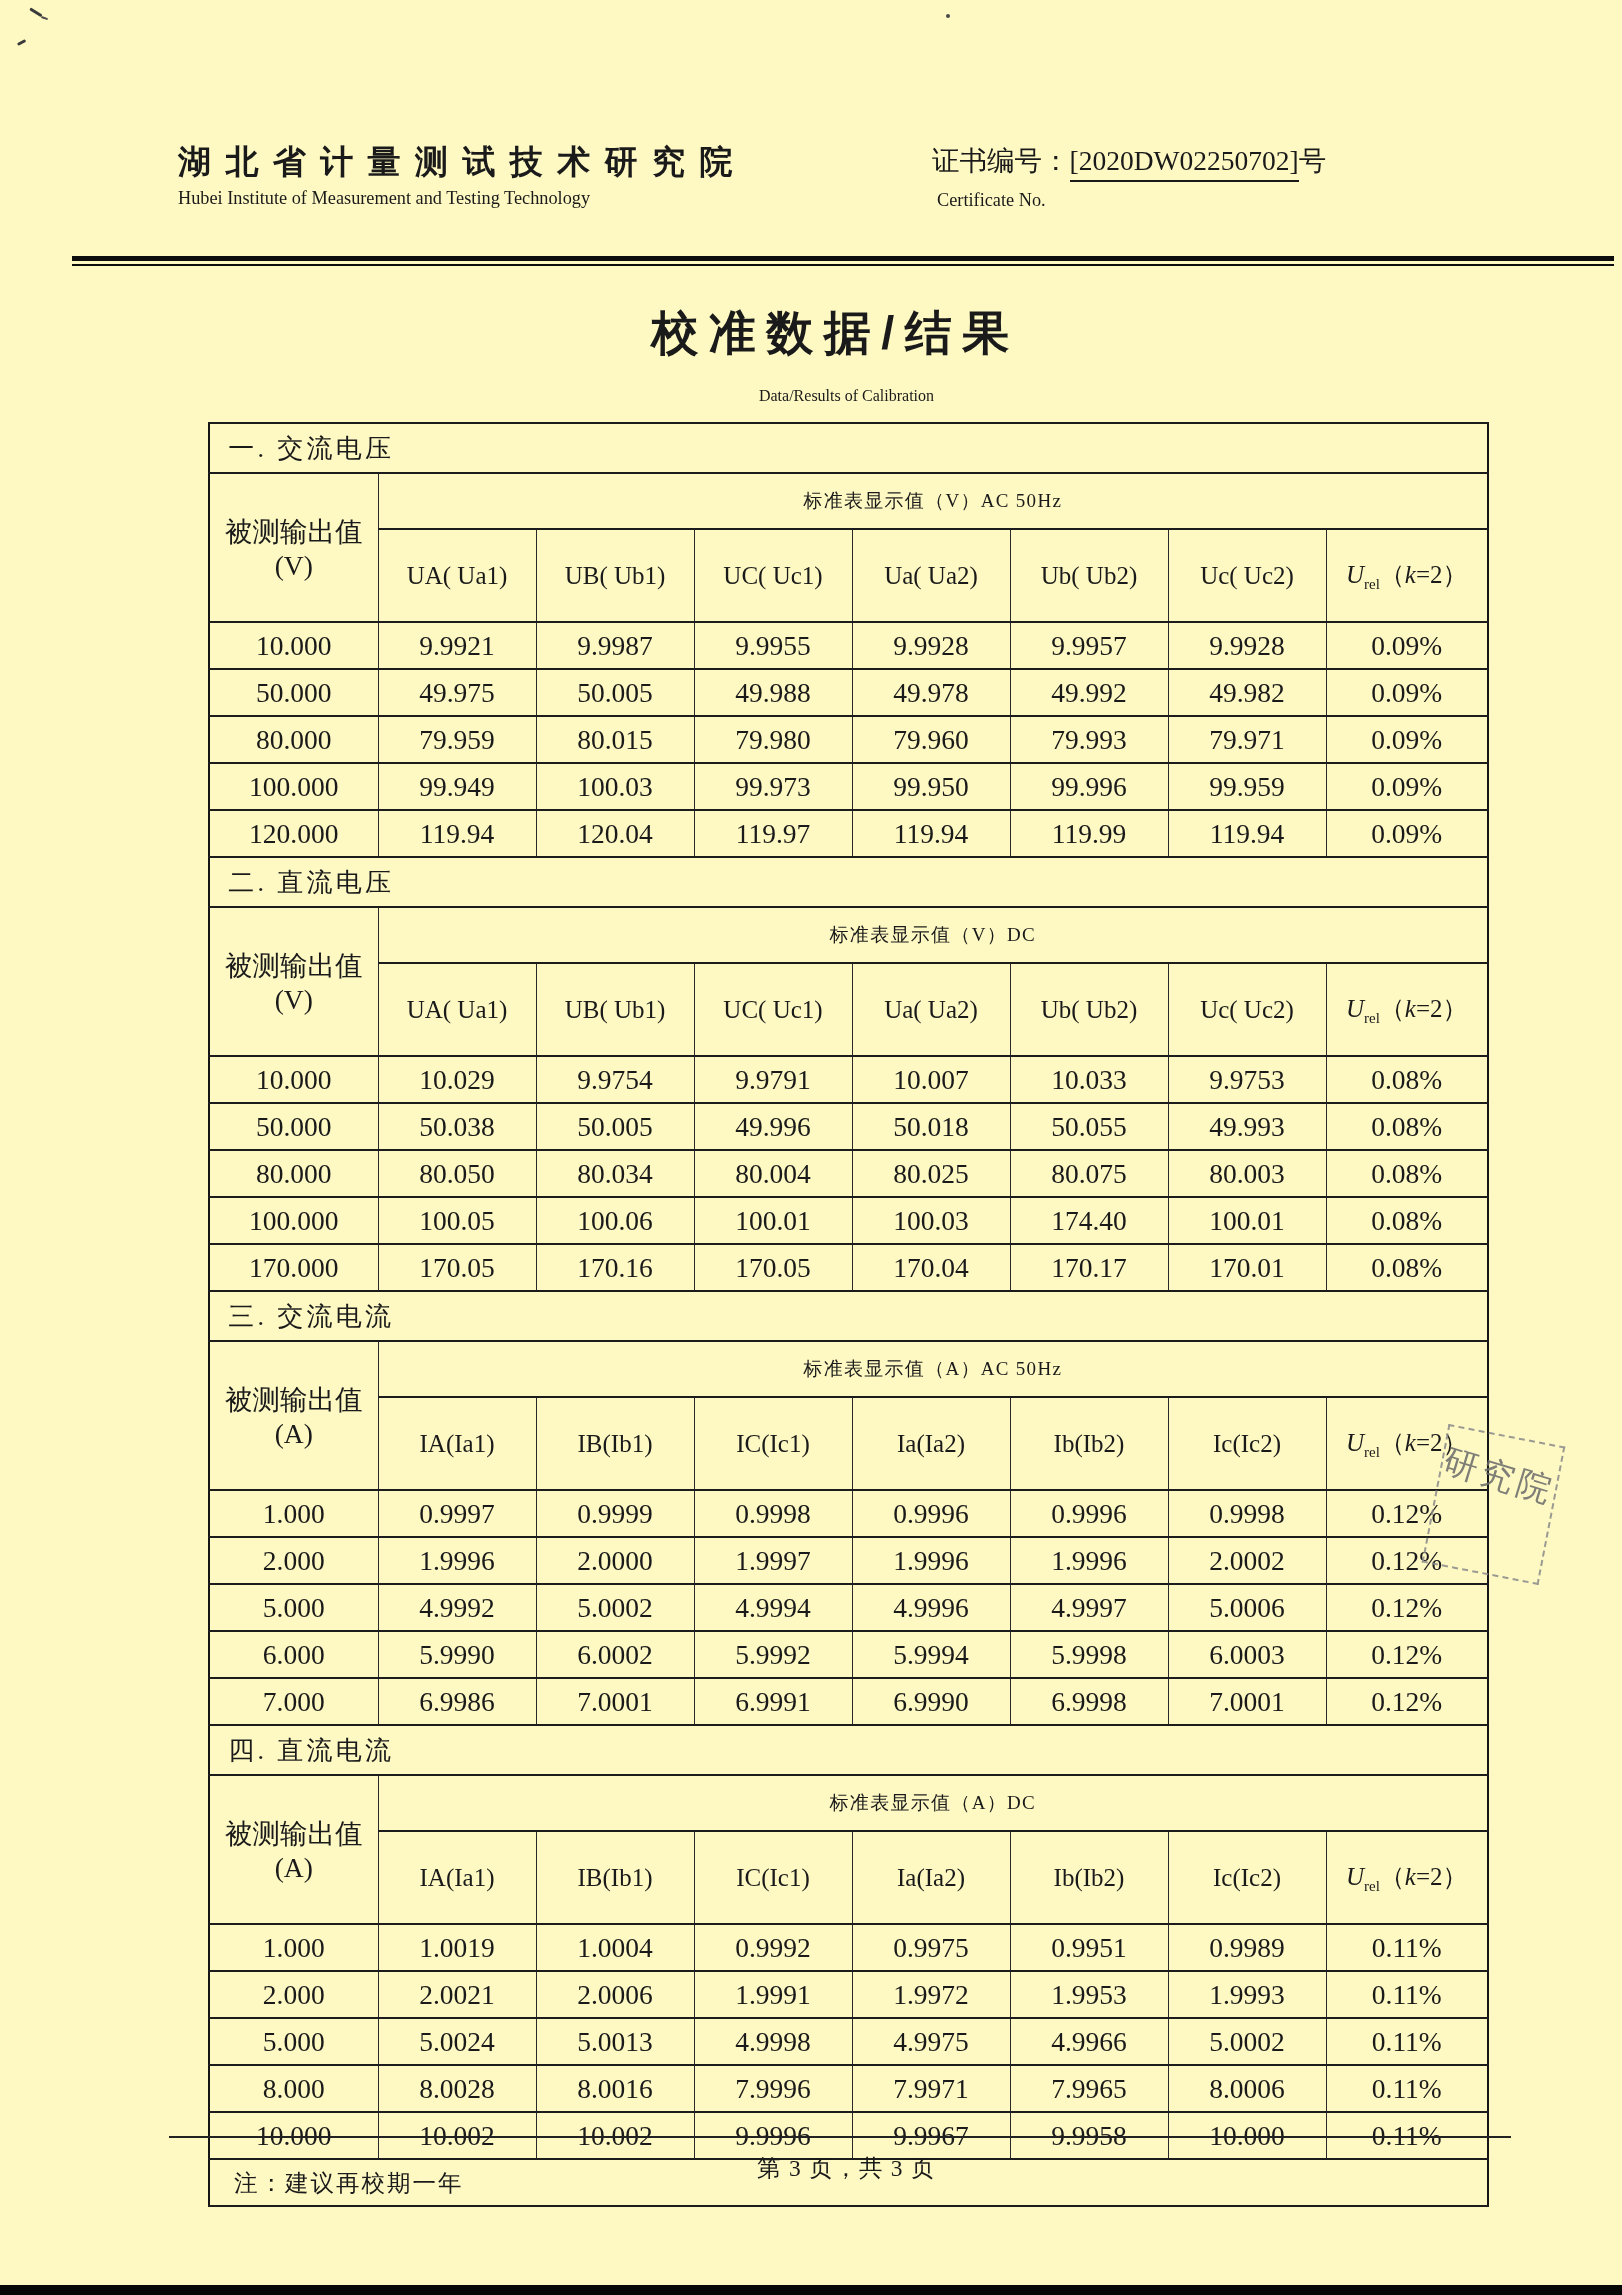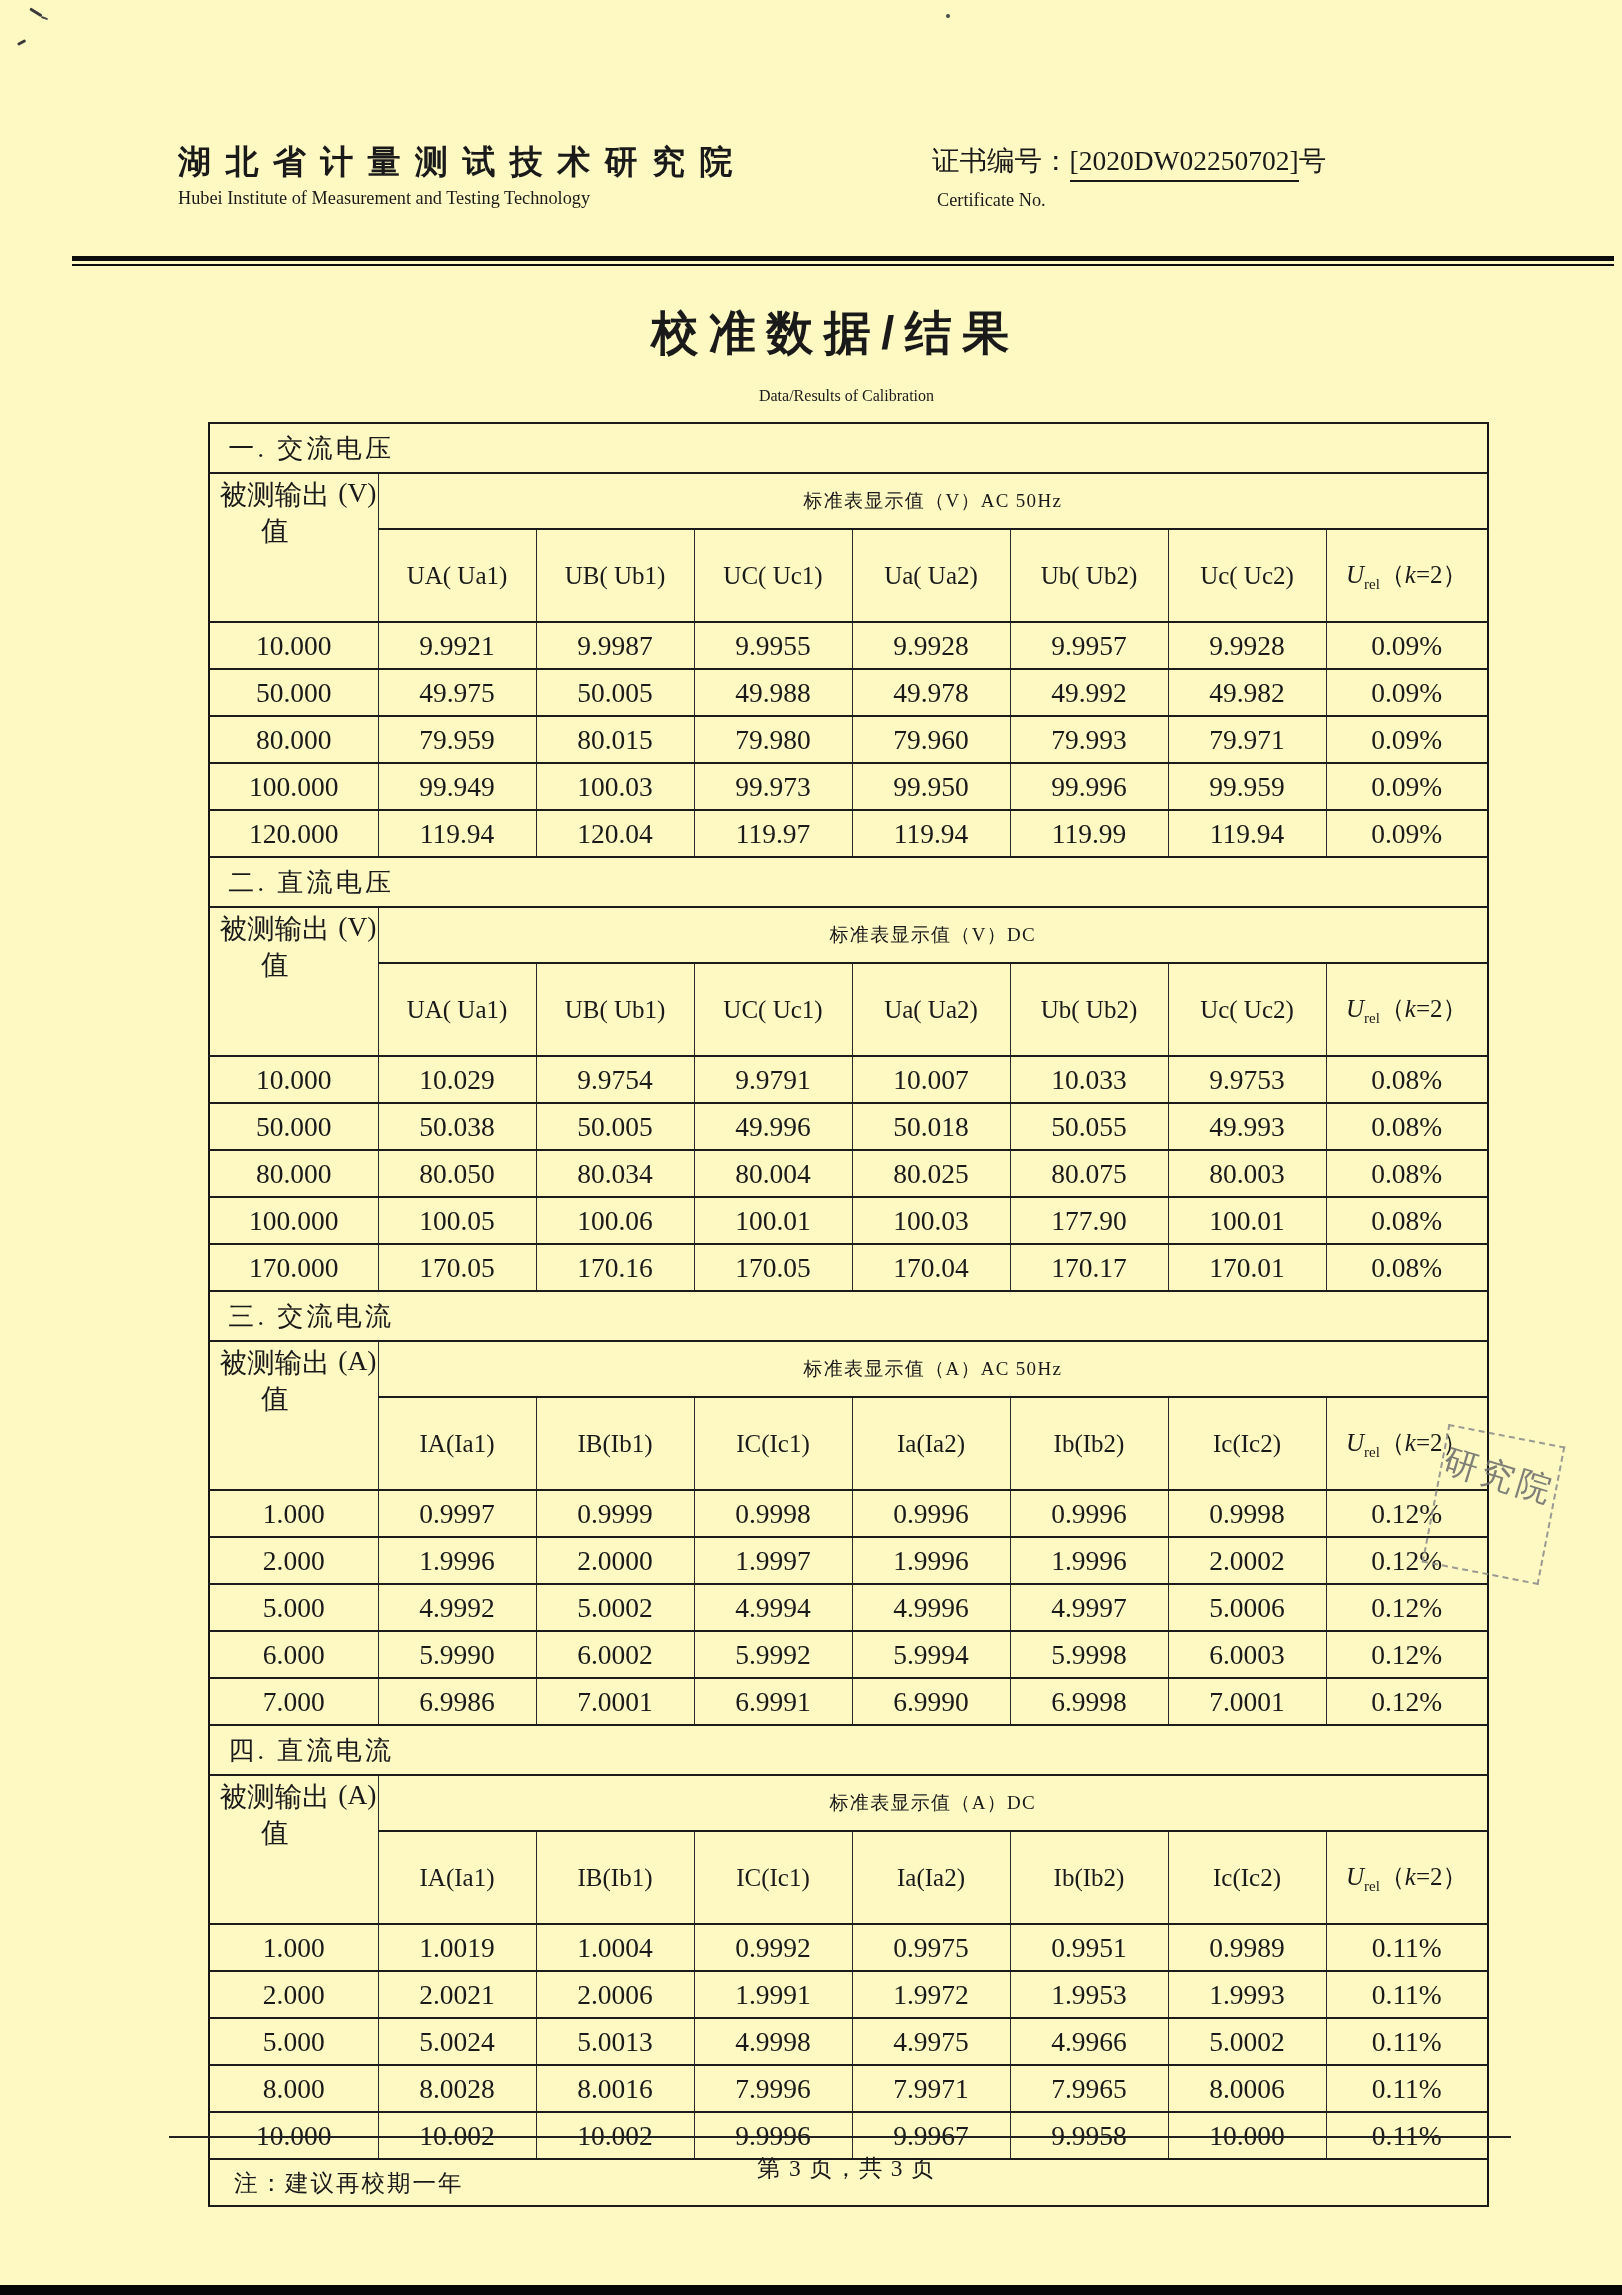--- a/index.html
+++ b/index.html
@@ -66,21 +66,21 @@
   table.cal td {
     border-left:1.3px solid #2a2a2a; border-right:1.3px solid #2a2a2a;
     border-top:2px solid #1c1c1c; border-bottom:2px solid #1c1c1c;
     text-align:center; vertical-align:middle;
     font-size:27.5px; overflow:hidden;
   }
   tr.sec td { height:46px; text-align:left; padding-left:18.3px;
               font-size:26px; letter-spacing:3.3px; border-bottom-width:2.6px; }
   tr.h1 td.span7 { height:52px; font-size:19px; letter-spacing:1.3px; }
   td.lbl { font-size:23.5px; }
-  td.lbl .lblin { display:flex; flex-direction:row; justify-content:center;
+  td.lbl .lblin { display:flex; flex-direction:column; justify-content:center;
                   height:141px; }
   tr.h2 td { height:89px; font-size:25px; }
   tr.h2 td i { font-style:italic; }
   tr.h2 sub { font-size:15px; }
   tr.dr td { height:43px; }
   tr.note td { height:43px; text-align:left; padding-left:24px;
                font-size:23.5px; letter-spacing:2px; }
 
   
   .stamp {
@@ -262,21 +262,21 @@
             <td>80.075</td>
             <td>80.003</td>
             <td>0.08%</td>
           </tr>
           <tr class="dr">
             <td>100.000</td>
             <td>100.05</td>
             <td>100.06</td>
             <td>100.01</td>
             <td>100.03</td>
-            <td>177.90</td>
+            <td>174.40</td>
             <td>100.01</td>
             <td>0.08%</td>
           </tr>
           <tr class="dr">
             <td>170.000</td>
             <td>170.05</td>
             <td>170.16</td>
             <td>170.05</td>
             <td>170.04</td>
             <td>170.17</td>

